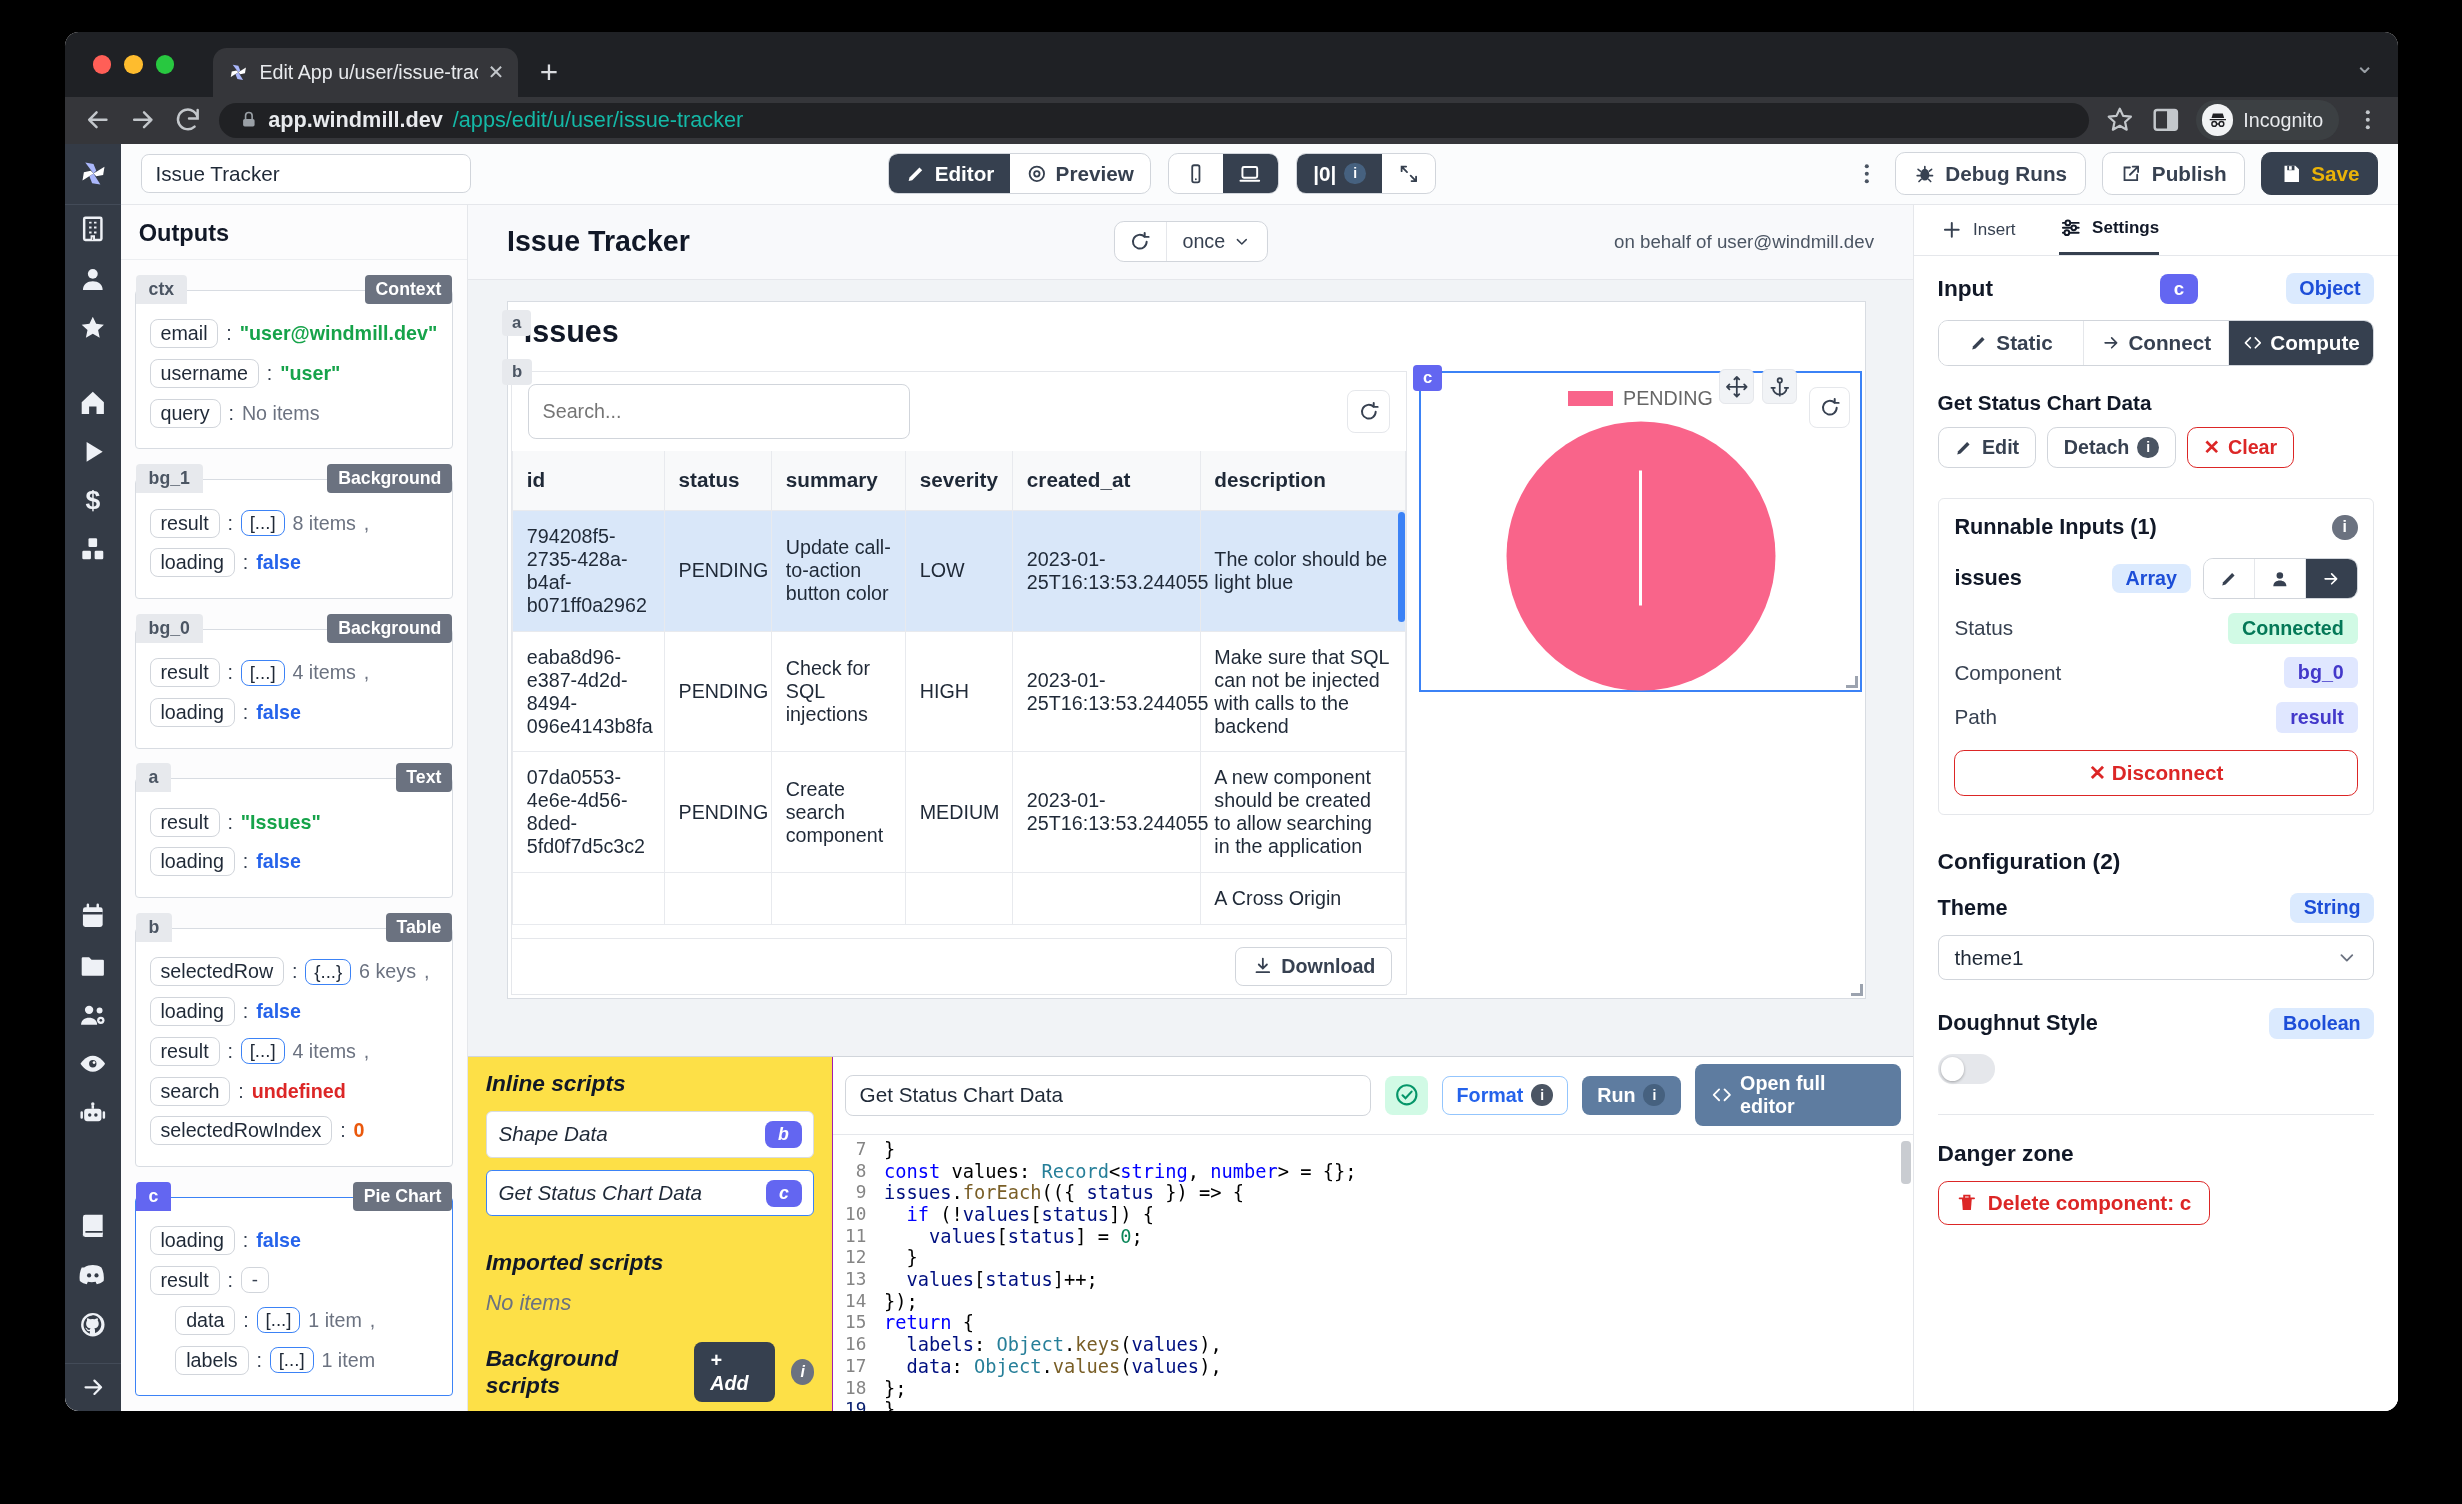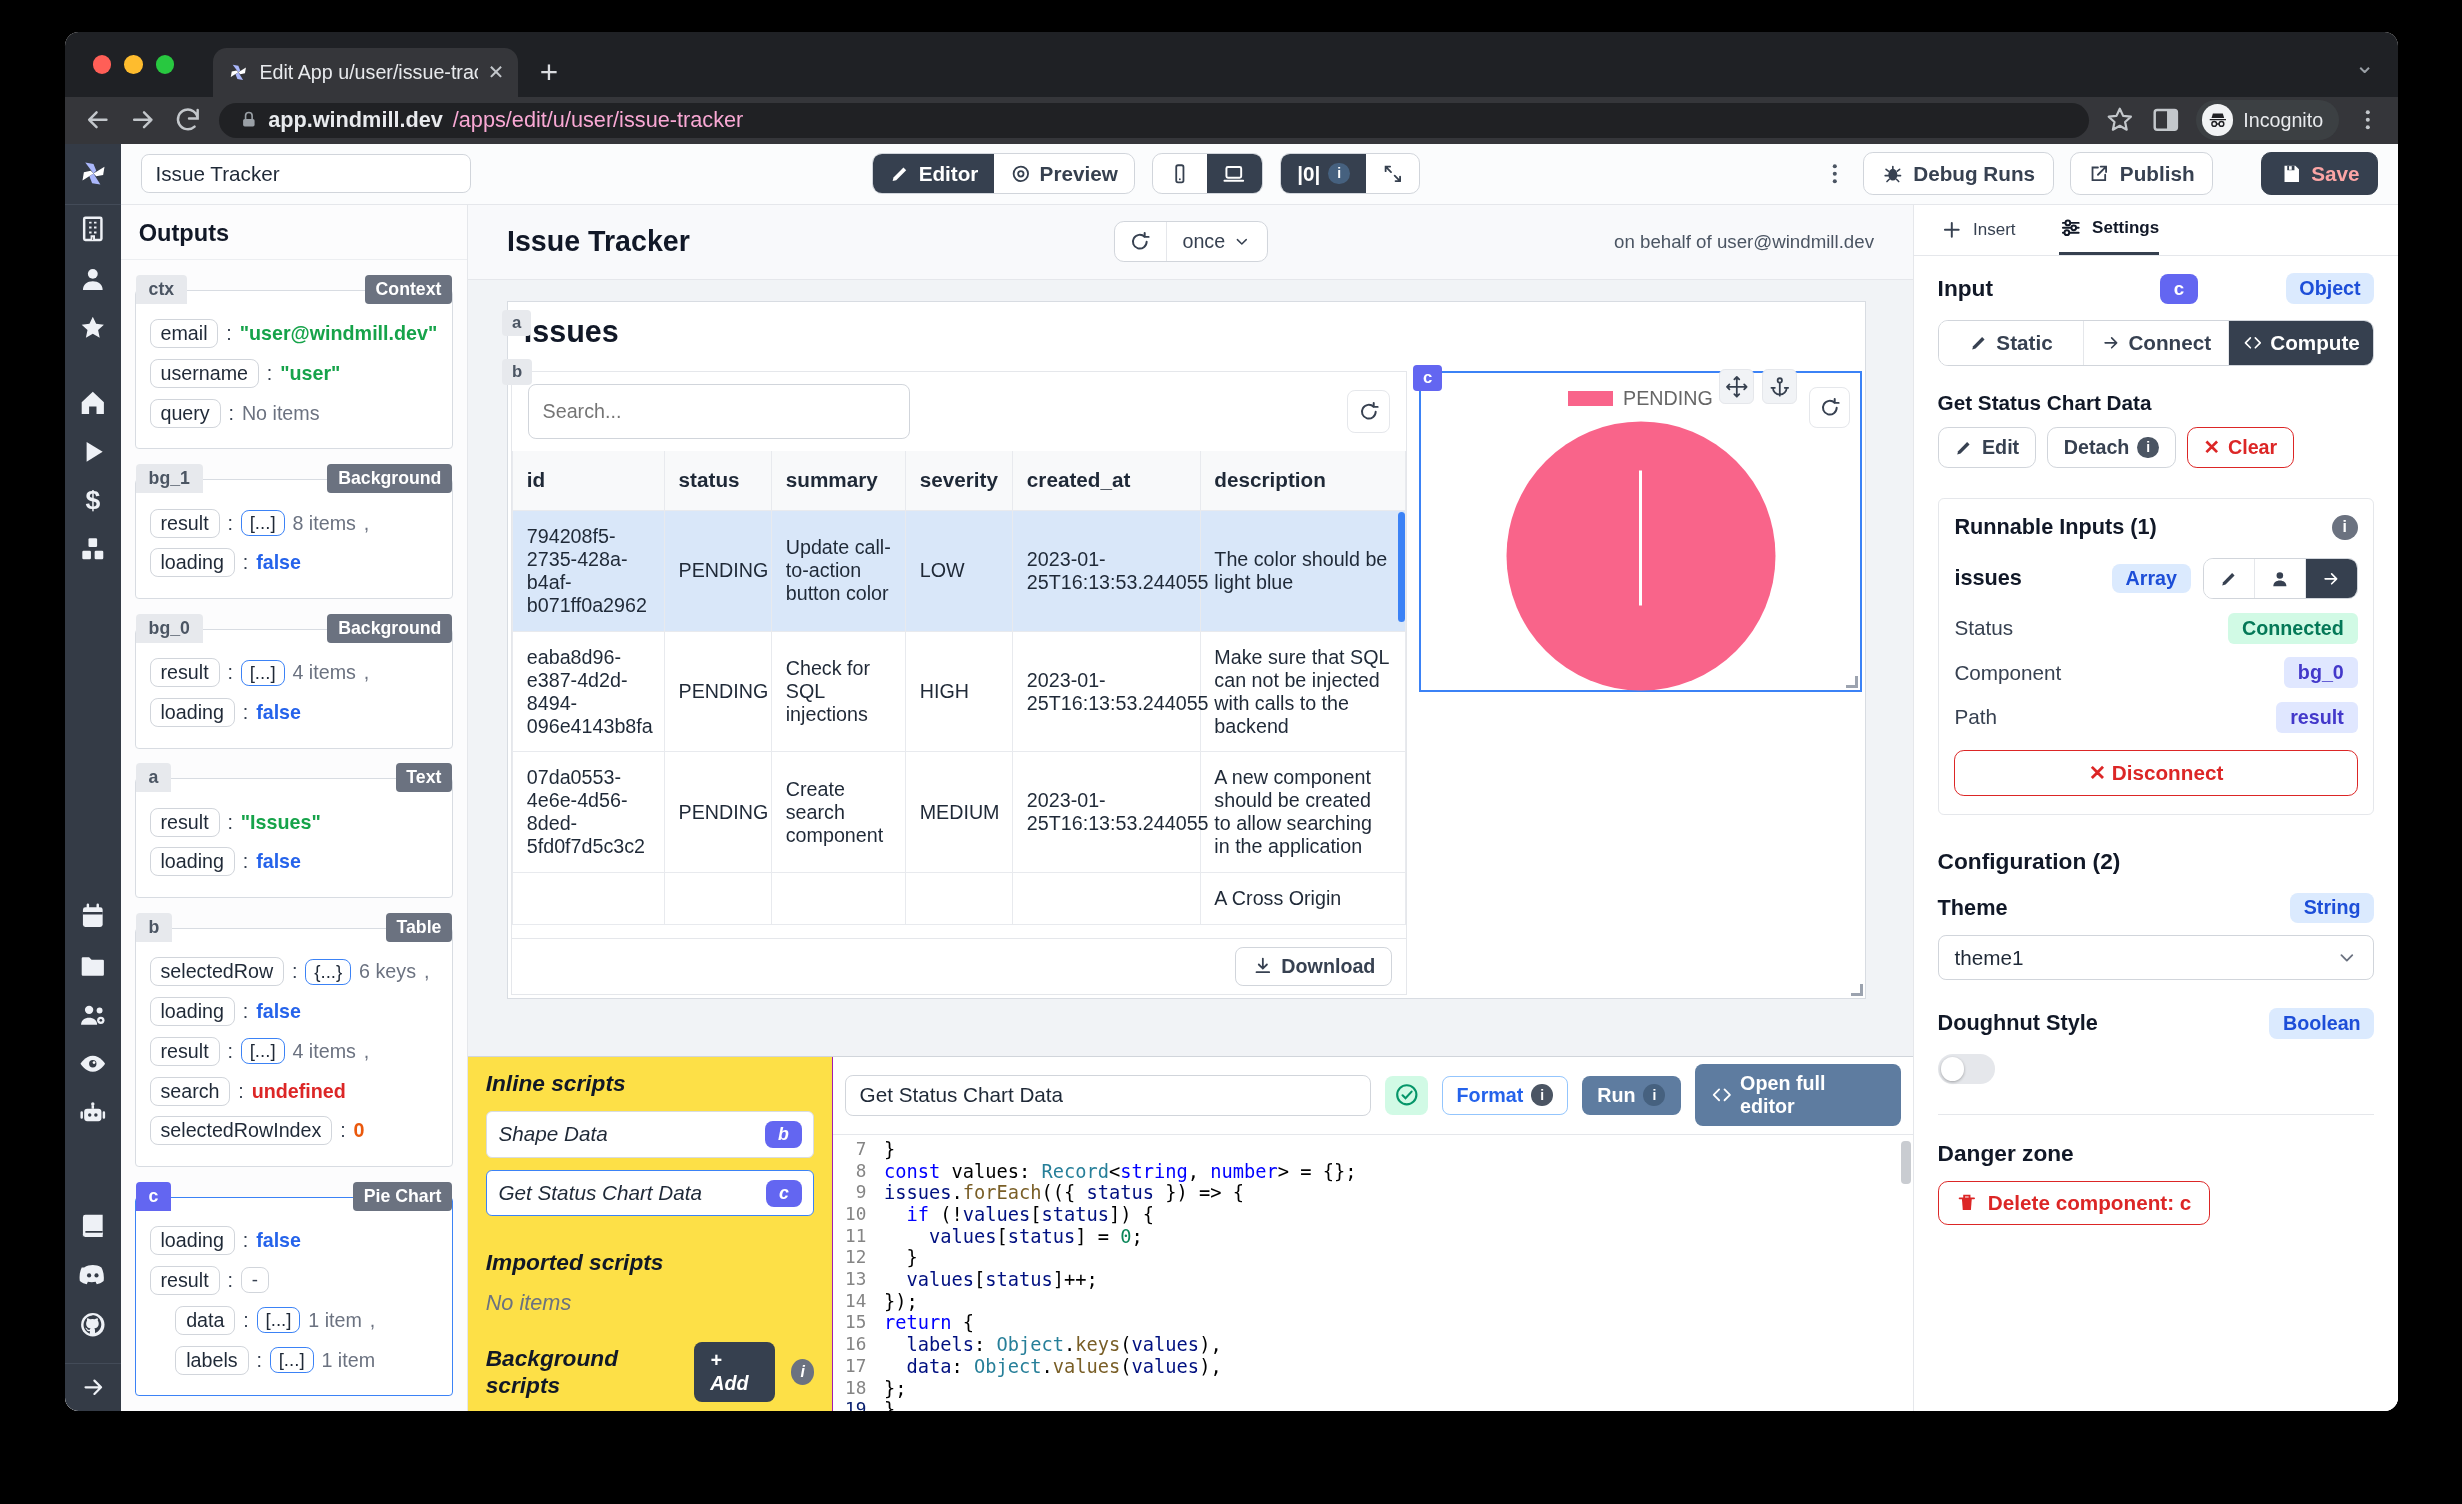--- a/index.html
+++ b/index.html
@@ -13,21 +13,21 @@
   .t-red{background:#ff5f57} .t-yellow{background:#febc2e} .t-green{background:#28c840}
   .tab { margin-left:148px; width:305px; height:49px; background:#35363a; border-radius:13.8px 13.8px 0 0; display:flex; align-items:center; padding:0 13.8px; gap:9.9px; color:#e8eaed; }
   .tab .title { font-size:19.7px; white-space:nowrap; overflow:hidden; flex:1; }
   .tab .closex { font-size:19.7px; color:#c3c7cb; }
   .newtab { color:#dadce0; font-size:31.5px; margin-left:21.7px; margin-bottom:7.9px; line-height:1; }
   .strip-chev { position:absolute; right:23.6px; top:19.7px; color:#9aa0a6; font-size:23.6px; }
   .toolbar { height:47px; background:#35363a; display:flex; align-items:center; padding:0 17.7px; gap:15.8px; flex:none; }
   .navic { color:#c3c7cb; width:29.6px; height:29.6px; flex:none; }
   .urlpill { flex:1; height:35px; background:#202124; border-radius:17.7px; display:flex; align-items:center; padding:0 19.7px; gap:9.9px; font-size:21.7px; }
   .urlpill .host { color:#e8eaed; font-weight:bold; }
-  .urlpill .path { color:#f9a8d4; }
+  .urlpill .path { color:#14b8a6; }
   .incog { display:flex; align-items:center; gap:9.9px; background:#3c4043; border-radius:21.7px; padding:3.9px 15.8px 3.9px 5.9px; color:#e8eaed; font-size:19.7px; }
   .incog .hat { width:31.5px; height:31.5px; background:#f1f3f4; border-radius:50%; display:flex; align-items:center; justify-content:center; color:#202124; }
 
   
   .app { flex:1; display:flex; min-height:0; background:#fff; }
   .iconbar { width:56px; background:#343b46; display:flex; flex-direction:column; align-items:center; color:#e7eaf0; flex:none; }
   .iconbar .logo { height:61px; display:flex; align-items:center; justify-content:center; width:100%; border-bottom:1px solid #434b58; }
   .ib { width:29.6px; height:29.6px; margin:9.9px 0; color:#eef1f6; }
   .ib.small{ width:26.6px; height:26.6px; }
   .ibgap { height:25.6px; flex:none; }
@@ -37,21 +37,21 @@
 
   .appmain { flex:1; display:flex; flex-direction:column; min-width:0; }
   .topbar { height:61px; background:#fbfcfd; border-bottom:1px solid #e5e7eb; display:flex; align-items:center; padding:0 19.7px; gap:13.8px; flex:none; }
   .namebox { width:330px; height:39px; border:1px solid #d1d5db; border-radius:7.9px; background:#fff; font-size:20.7px; color:#1f2937; padding:0 13.8px; font-family:"Liberation Sans",sans-serif; }
   .centerctl { display:flex; align-items:center; gap:17.7px; margin:0 auto; }
   .seg { display:flex; border:1px solid #d1d5db; border-radius:9.9px; overflow:hidden; background:#fff; }
   .seg > div { display:flex; align-items:center; gap:7.9px; padding:7.9px 15.8px; font-size:20.7px; font-weight:bold; color:#36404f; }
   .seg .on { background:#36404f; color:#fff; }
   .topright { display:flex; align-items:center; gap:15.8px; }
   .btn { display:flex; align-items:center; gap:9.9px; border:1px solid #d1d5db; background:#fff; border-radius:9.9px; padding:8.9px 17.7px; font-size:20.7px; font-weight:bold; color:#374151; }
-  .btn.dark { background:#36404f; color:#fca5a5; border-color:#36404f;margin-left:32px; }
+  .btn.dark { background:#36404f; color:#eab308; border-color:#36404f; }
   .dotsv { color:#4b5563; width:25.6px; height:25.6px; }
 
   .content { flex:1; display:flex; min-height:0; }
 
   
   .outputs { width:347px; background:#fcfcfd; border-right:1px solid #e5e7eb; overflow:hidden; flex:none; }
   .outputs h2 { font-size:23.6px; color:#111827; padding:15.8px 17.7px 11.8px; border-bottom:1px solid #eceef1; }
   .osec { position:relative; border:1px solid #d8dce2; border-radius:3.9px; margin:29.6px 13.8px 9.9px; background:#fff; padding:17.7px 9.9px 9.9px; }
   .osec.sel { border:1px solid #3b82f6; }
   .otag { position:absolute; top:-15.8px; left:0; background:#e7e9ed; color:#4b5563; font-weight:bold; font-size:17.7px; padding:3.9px 12.8px; border-radius:3.9px 3.9px 0 0; }

